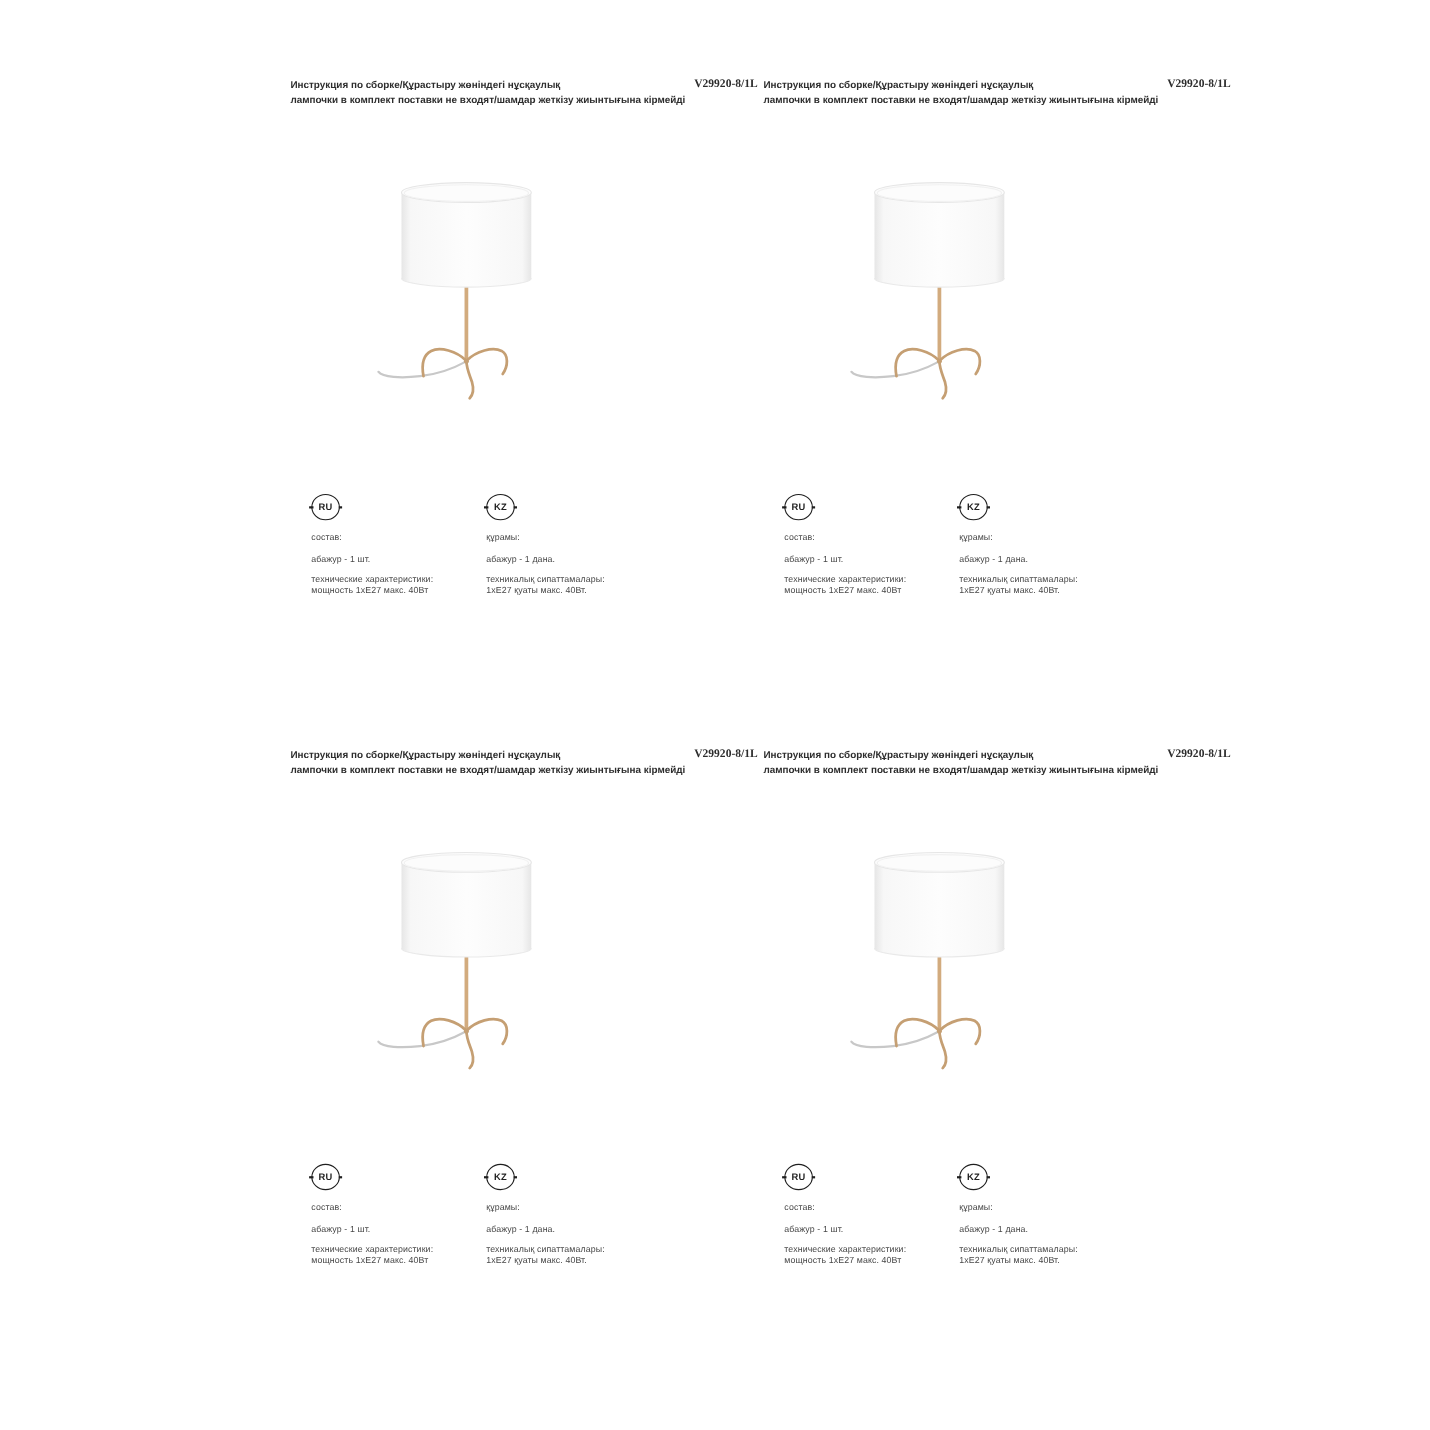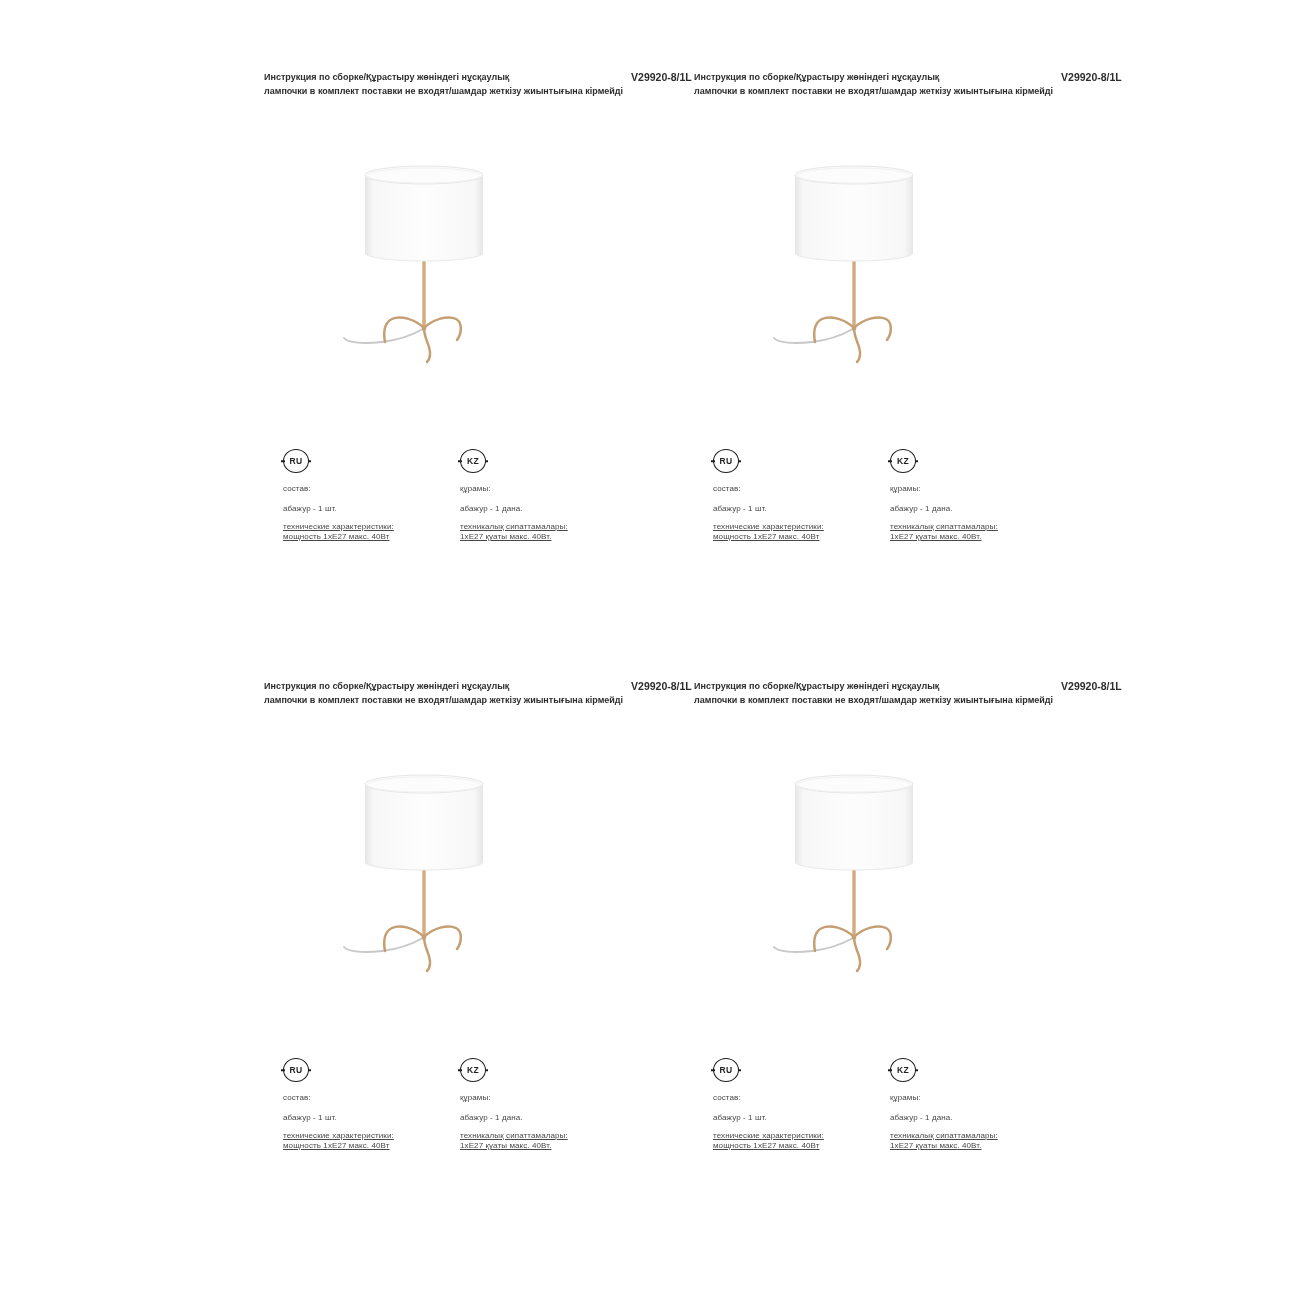--- a/index.html
+++ b/index.html
@@ -17,48 +17,48 @@
   .hdr-row {
     position: absolute; left: 264px; top: 70px; width: 357px;
     display: flex; justify-content: space-between; align-items: flex-start;
   }
   .hdr-text {
     font-size: 9px; font-weight: bold; line-height: 14px;
     color: #2d2d2d; white-space: nowrap; flex: 1;
   }
   .code {
     font-size: 10.5px; font-weight: bold; line-height: 14px;
-    color: #2d2d2d; white-space: nowrap; margin-left: 8px;
+    color: #2d2d2d; white-space: nowrap; margin-left: 8px; font-family: Liberation Serif, serif;
   }
 
   
   .lamp { position: absolute; left: 338px; top: 163px; width: 165px; height: 205px; }
 
   
   .col { position: absolute; top: 449px; width: 165px; }
   .col.ru { left: 283px; }
-  .col.kz { left: 460px; }
+  .col.kz { left: 442px; }
 
   .badge {
     position: relative; width: 26px; height: 24px;
     border: 1.5px solid #1f1f1f; border-radius: 50%;
     display: flex; align-items: center; justify-content: center;
     font-size: 8.5px; font-weight: bold; letter-spacing: 0.3px; color: #1f1f1f;
   }
   .badge::before, .badge::after {
     content: ""; position: absolute; top: 50%; transform: translateY(-50%);
     width: 3.5px; height: 1.5px; background: #1f1f1f;
   }
   .badge::before { left: -3px; }
   .badge::after  { right: -3px; }
 
   .col p { color: #474747; font-size: 8px; line-height: 10px; letter-spacing: 0.1px; }
   .lbl   { margin-top: 11px; }
   .val   { margin-top: 10px; }
-  .specs { margin-top: 8px; text-decoration: underline; }
+  .specs { margin-top: 8px; }
 </style>
 </head>
 <body>
 
 <div id="page">
   <section class="quad" style="left: 0px; top: 0px;">
 
     <div class="hdr-row">
       <p class="hdr-text">
         <span>Инструкция по сборке/Құрастыру жөніндегі нұсқаулық</span><br>

